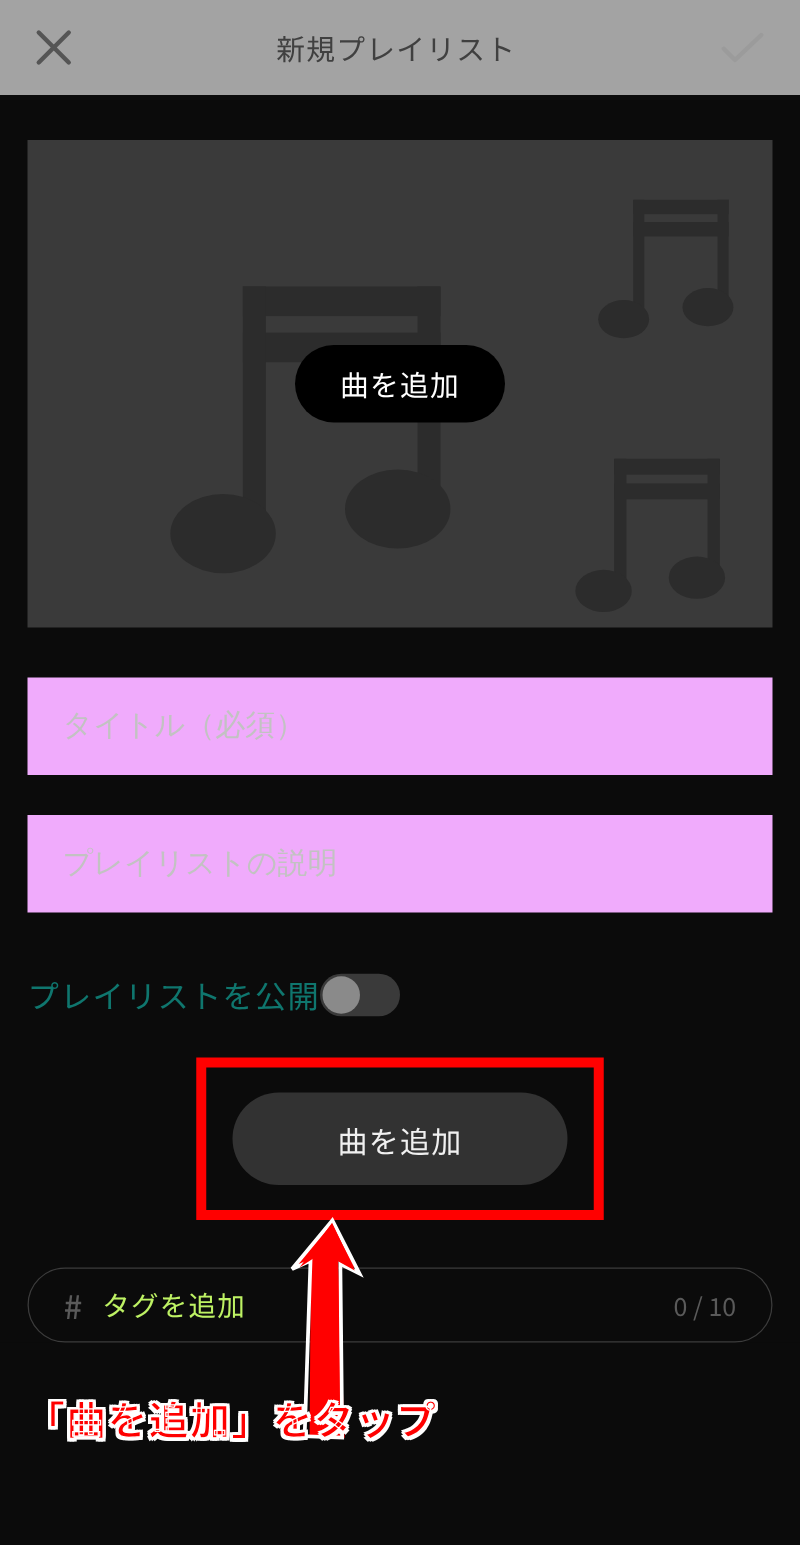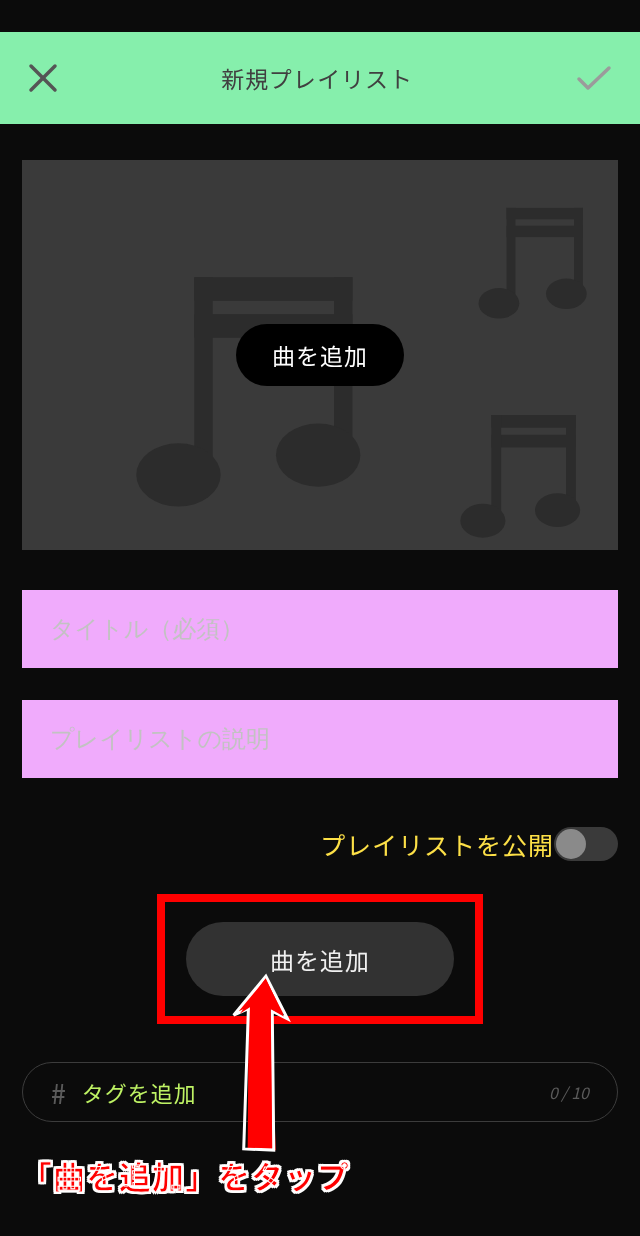--- a/index.html
+++ b/index.html
@@ -1,26 +1,25 @@
 <!DOCTYPE html>
 <html><head>
 <meta charset="utf-8">
 <style>
   * { box-sizing: border-box; margin: 0; padding: 0; }
   html, body { width: 640px; height: 1236px; font-family: -apple-system, "Hiragino Sans", "Noto Sans JP", sans-serif; }
   body { background: #0b0b0b; overflow: hidden; position: relative; }
 
   .header {
-    height: 92px;
-    background: #86efac;
+    height: 76px;
+    background: #a3a3a3;
     display: flex;
     align-items: center;
     justify-content: space-between;
     padding: 0 28px;
-    margin-top: 32px;
   }
   .header-title {
     color: #404040;
     font-size: 23px;
     letter-spacing: 1px;
     text-align: center;
     flex: 1;
   }
   .close-x svg, .check svg { display:block; }
 
@@ -52,22 +51,22 @@
   .field + .field { margin-top: 32px; }
   .field input {
     border:none; outline:none; width:100%;
     font-size:24px; color:#222;
     background:transparent;
   }
   .field input::placeholder { color:#c2c2c2; }
 
   .row-toggle {
     margin: 48px 22px 0 22px;
-    display:flex; align-items:center; justify-content:flex-end;
-    color:#fde047; font-size:25px; letter-spacing:1px;
+    display:flex; align-items:center; justify-content:flex-start;
+    color:#0f766e; font-size:25px; letter-spacing:1px;
   }
   .switch {
     width:64px; height:34px; border-radius:20px; background:#3a3a3a;
     position:relative;
   }
   .switch .knob {
     width:30px; height:30px; border-radius:50%;
     background:#8a8a8a; position:absolute; left:2px; top:2px;
   }
 
@@ -93,30 +92,30 @@
   .tag-row {
     margin: 38px 22px 0 22px;
     height: 60px;
     border:1px solid #3c3c3c; border-radius: 34px;
     display:flex; align-items:center;
     padding: 0 28px;
     color:#555; font-size:22px;
   }
   .tag-row .hash { font-size:26px; color:#5a5a5a; margin-right:16px; font-weight:500;}
   .tag-row .ph { flex:1; color:#bef264; letter-spacing:1px;}
-  .tag-row .count { color:#5a5a5a; font-size:16px;font-style:italic;}
+  .tag-row .count { color:#5a5a5a; font-size:20px;}
 
   .arrow {
     position:absolute;
     left: 226px; top: 972px;
     pointer-events:none;
   }
 
   .caption {
-    position:absolute; left:20px; top:1152px;
+    position:absolute; left:20px; top:1112px;
     font-size:32px; font-weight:700; letter-spacing:1px;
     color:#ff0000;
     -webkit-text-stroke: 1px #fff;
     text-shadow:
       -2px -2px 0 #fff, 2px -2px 0 #fff,
       -2px 2px 0 #fff, 2px 2px 0 #fff,
       0 -2px 0 #fff, 0 2px 0 #fff,
       -2px 0 0 #fff, 2px 0 0 #fff;
     pointer-events:none;
   }

